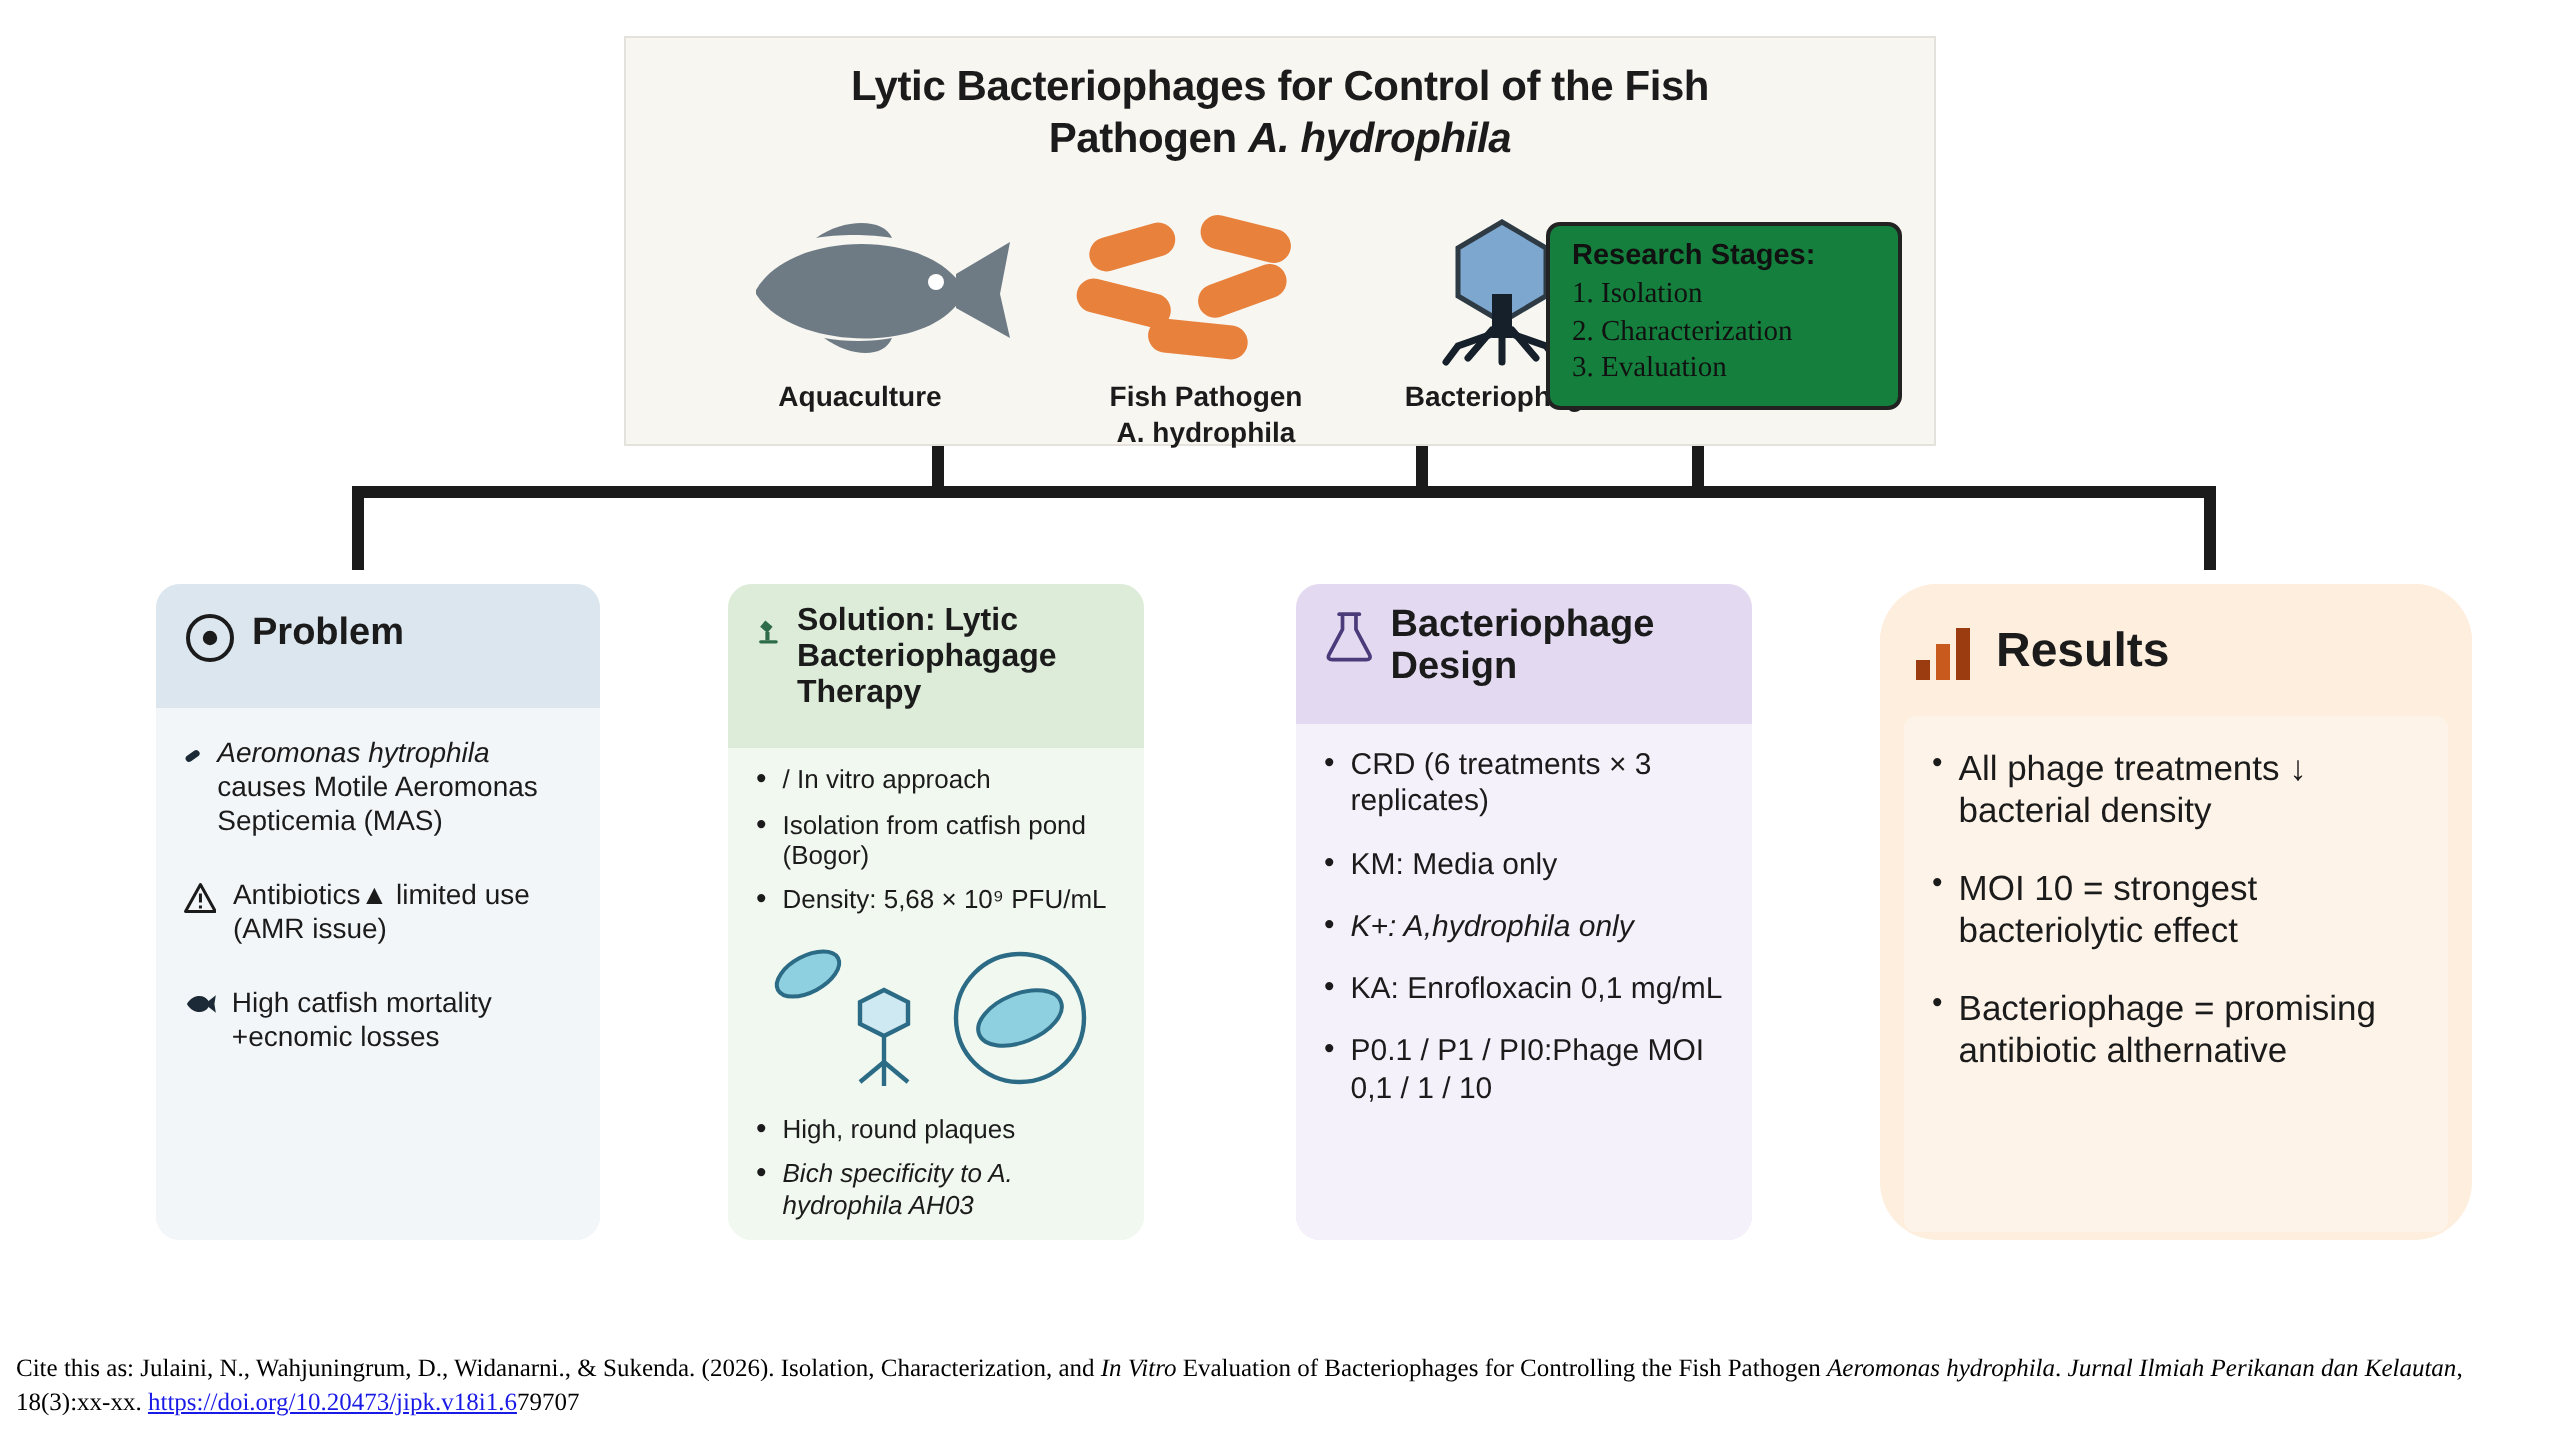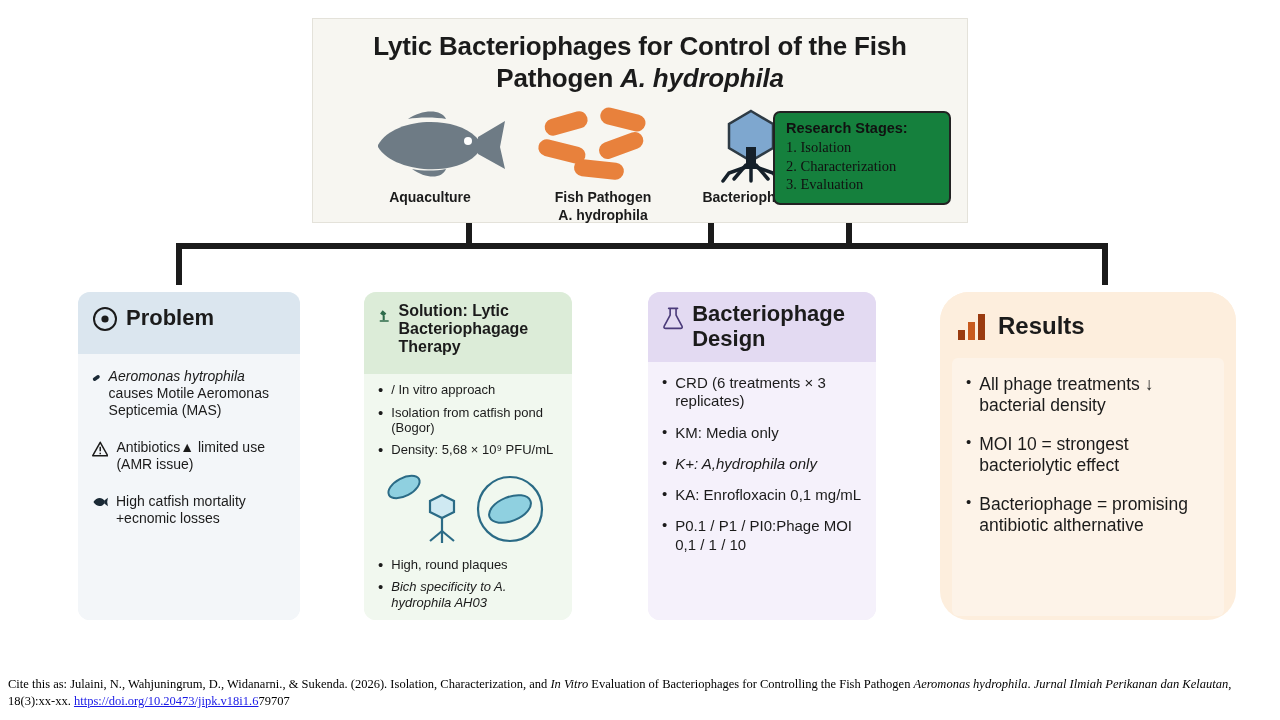--- a/index.html
+++ b/index.html
@@ -15,21 +15,21 @@
   
   .top-panel {
     position: absolute;
     left: 312px; top: 18px;
     width: 656px; height: 205px;
     background: #f7f6f1;
     border: 1px solid #e4e2da;
   }
   .top-title {
     text-align: center;
-    font-size: 26px;
+    font-size: 21px;
     font-weight: bold;
     color: #1b1b1b;
     line-height: 1.22;
     padding: 12px 40px 0 40px;
     letter-spacing: -0.2px;
   }
   .top-title .ital { font-style: italic; }
 
   .top-icons {
     position: absolute;
@@ -76,21 +76,21 @@
     border-radius: 12px;
     overflow: hidden;
   }
   .card-head {
     display: flex;
     align-items: center;
     gap: 8px;
     padding: 10px 12px 8px 14px;
   }
   .card-head-title {
-    font-size: 22px;
+    font-size: 19px;
     font-weight: bold;
     color: #1b1b1b;
     line-height: 1.12;
   }
   .card-body { padding: 8px 12px 10px 14px; }
   .card-body .row {
     display: flex;
     gap: 8px;
     font-size: 14px;
     color: #1b1b1b;

